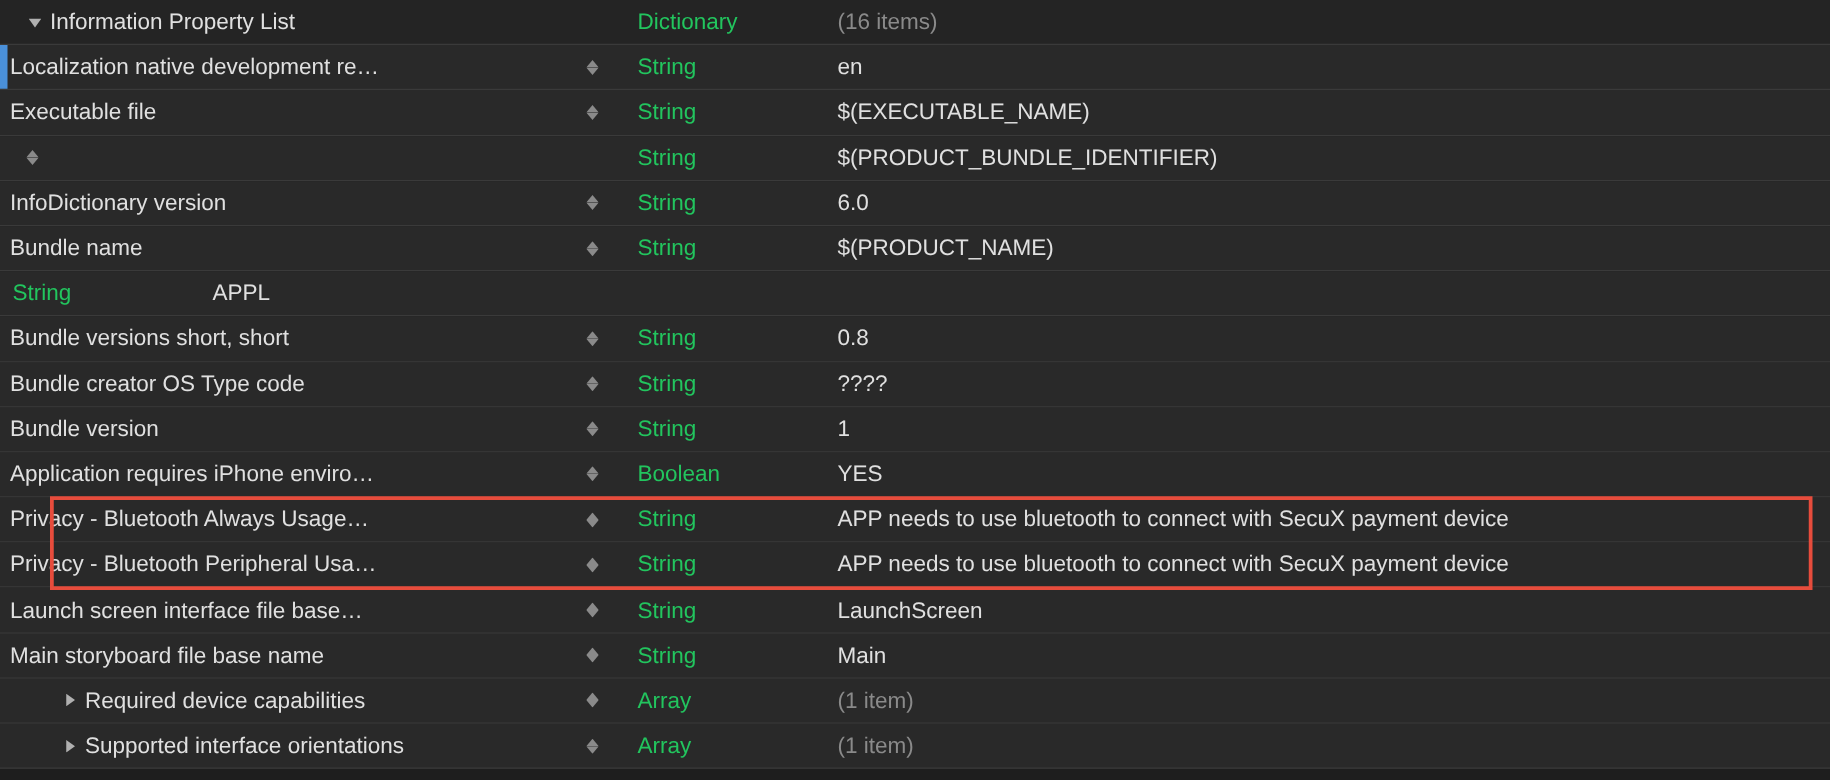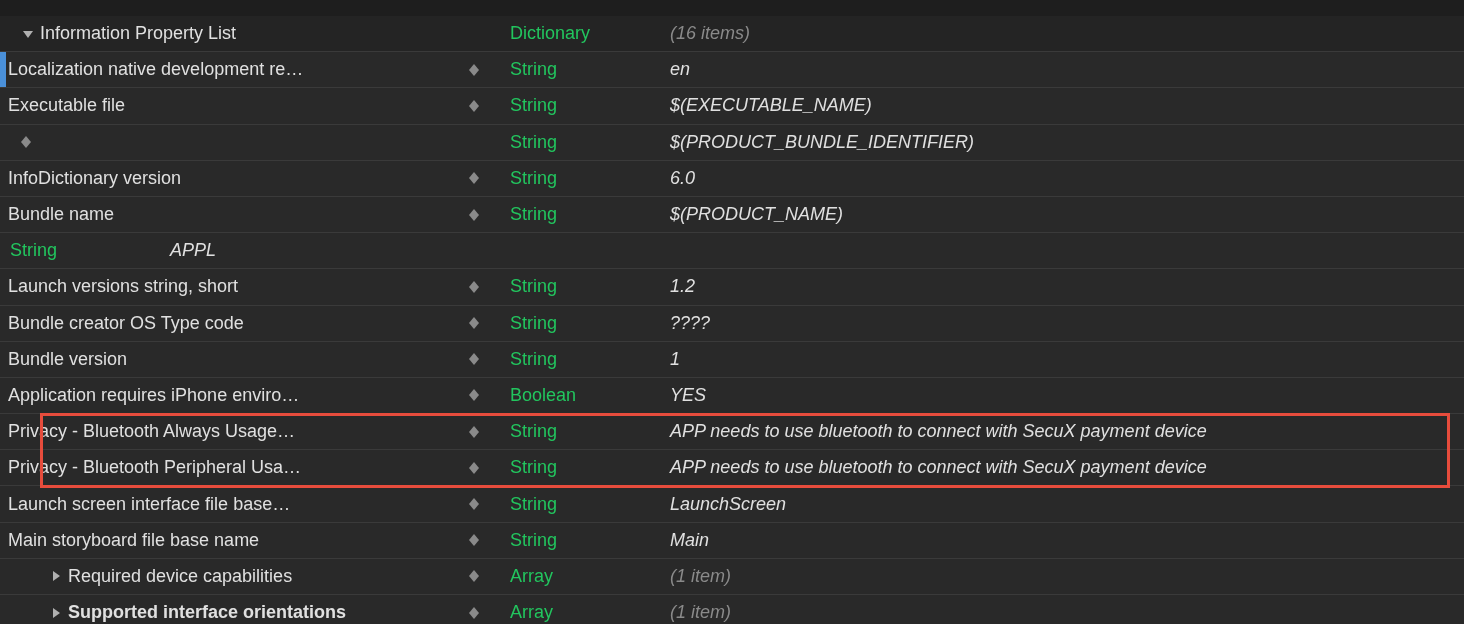--- a/index.html
+++ b/index.html
@@ -19,42 +19,40 @@
     .plist-row {
       display: flex;
       align-items: center;
       height: 36.2px;
       border-bottom: 1px solid #3a3a3a;
       background: #292929;
       position: relative;
     }
     .plist-row.header-row {
       background: #242424;
-      margin-top: 16px;
     }
     .col-key {
       width: 500px;
       display: flex;
       align-items: center;
       padding-left: 8px;
       overflow: hidden;
       white-space: nowrap;
     }
     .col-type {
       width: 160px;
       color: #22c55e;
       padding-left: 10px;
     }
     .col-value {
       flex: 1;
       padding-left: 10px;
       color: #e0e0e0;
       white-space: nowrap;
       overflow: hidden;
-      font-style: italic;
     }
     .col-value.dim {
       color: #8a8a8a;
     }
     .disclosure {
       display: inline-flex;
       width: 16px;
       height: 16px;
       align-items: center;
       justify-content: center;
@@ -211,32 +209,32 @@
         </div>
         <div class="col-type">String</div>
         <div class="col-value">$(PRODUCT_NAME)</div>
       </div>
       <div class="plist-row">
         <div class="col-type">String</div>
         <div class="col-value">APPL</div>
       </div>
       <div class="plist-row">
         <div class="col-key indent-1">
-          <span class="key-text">Launch versions string, short</span>
-          <span class="stepper">
-            <svg viewBox="0 0 10 6">
-              <polygon points="5,0 10,6 0,6"></polygon>
-            </svg>
-            <svg viewBox="0 0 10 6">
-              <polygon points="0,0 10,0 5,6"></polygon>
-            </svg>
-          </span>
-        </div>
-        <div class="col-type">String</div>
-        <div class="col-value">1.2</div>
+          <span class="key-text">Bundle versions short, short</span>
+          <span class="stepper">
+            <svg viewBox="0 0 10 6">
+              <polygon points="5,0 10,6 0,6"></polygon>
+            </svg>
+            <svg viewBox="0 0 10 6">
+              <polygon points="0,0 10,0 5,6"></polygon>
+            </svg>
+          </span>
+        </div>
+        <div class="col-type">String</div>
+        <div class="col-value">0.8</div>
       </div>
       <div class="plist-row">
         <div class="col-key indent-1">
           <span class="key-text">Bundle creator OS Type code</span>
           <span class="stepper">
             <svg viewBox="0 0 10 6">
               <polygon points="5,0 10,6 0,6"></polygon>
             </svg>
             <svg viewBox="0 0 10 6">
               <polygon points="0,0 10,0 5,6"></polygon>
@@ -350,21 +348,21 @@
             </svg>
             <svg viewBox="0 0 10 6">
               <polygon points="0,0 10,0 5,6"></polygon>
             </svg>
           </span>
         </div>
         <div class="col-type">Array</div>
         <div class="col-value dim">(1 item)</div>
       </div>
       <div class="plist-row">
-        <div class="col-key indent-1" style="padding-left: 48px; font-weight: bold;">
+        <div class="col-key indent-1" style="padding-left: 48px;">
           <span class="disclosure">
             <svg viewBox="0 0 10 10">
               <polygon points="2,0 9,5 2,10"></polygon>
             </svg>
           </span>
           <span class="key-text">Supported interface orientations</span>
           <span class="stepper">
             <svg viewBox="0 0 10 6">
               <polygon points="5,0 10,6 0,6"></polygon>
             </svg>

